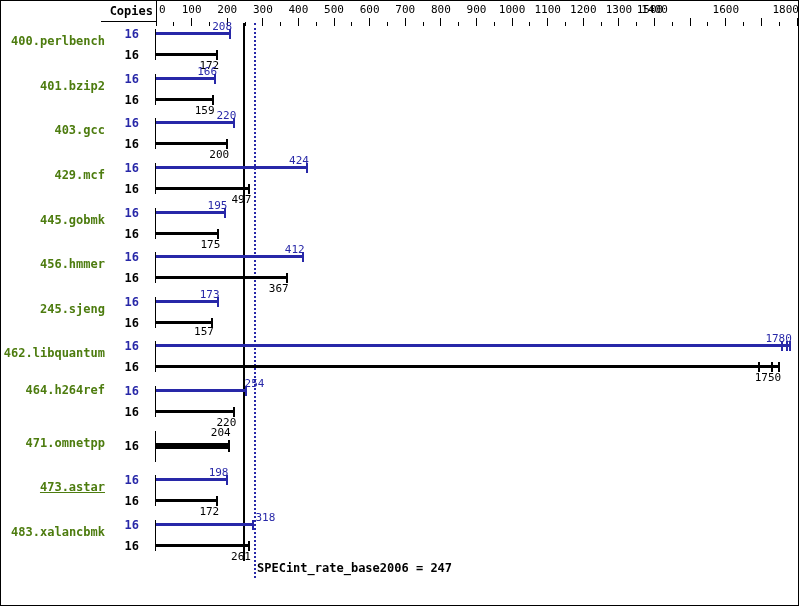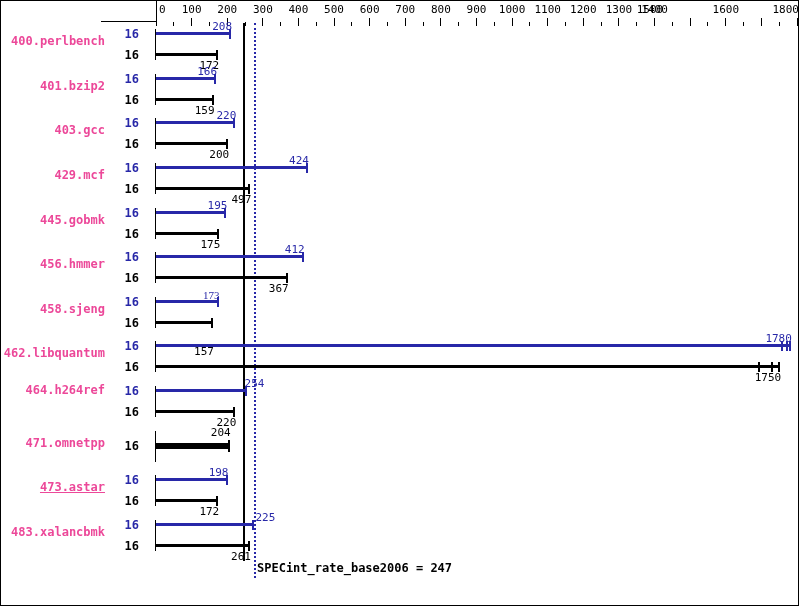--- a/index.html
+++ b/index.html
@@ -6,31 +6,32 @@
   #chart{
     position:relative;width:799px;height:606px;background:#ffffff;
     border:1px solid #000;box-sizing:border-box;overflow:hidden;
     font-family:"DejaVu Sans Mono","Liberation Mono",monospace;
   }
   .abs{position:absolute;}
   .copies-hdr{left:0;top:3px;width:152px;text-align:right;font-size:12px;font-weight:bold;color:#000;}
   .copies-underline{left:100px;top:20px;width:55px;height:1px;background:#000;}
   .hdr-vline{left:155px;top:0;width:1px;height:25px;background:#000;}
   .axis-label{top:2px;font-size:11px;color:#000;white-space:nowrap;}
-  .bench-label{text-align:right;font-size:12px;font-weight:bold;color:#ec4899;white-space:nowrap;line-height:14px;}
+  .bench-label{text-align:right;font-size:12px;font-weight:bold;color:#4d7c0f;white-space:nowrap;line-height:14px;}
   .copies-lbl{text-align:right;font-size:12px;font-weight:bold;line-height:14px;}
   .val-lbl{font-size:11px;line-height:12px;white-space:nowrap;}
   .val-right{text-align:right;}
   .footer-base{left:256px;top:560px;font-size:12px;font-weight:bold;color:#000;white-space:nowrap;}
   .footer-peak{left:172px;top:577px;font-size:12px;font-weight:bold;white-space:nowrap;}
 </style>
 </head>
 <body>
 
 <div id="chart">
+  <div class="abs copies-hdr">Copies</div>
   <div class="abs copies-underline"></div>
   <div class="abs hdr-vline"></div>
   <div id="axis">
       <div class="abs" style="left: 172.306px; top: 21px; width: 1px; height: 4px; background: rgb(0, 0, 0);"></div>
       <div class="abs" style="left: 190.111px; top: 17px; width: 1px; height: 8px; background: rgb(0, 0, 0);"></div>
       <div class="abs" style="left: 207.917px; top: 21px; width: 1px; height: 4px; background: rgb(0, 0, 0);"></div>
       <div class="abs" style="left: 225.722px; top: 17px; width: 1px; height: 8px; background: rgb(0, 0, 0);"></div>
       <div class="abs" style="left: 243.528px; top: 21px; width: 1px; height: 4px; background: rgb(0, 0, 0);"></div>
       <div class="abs" style="left: 261.333px; top: 17px; width: 1px; height: 8px; background: rgb(0, 0, 0);"></div>
       <div class="abs" style="left: 279.139px; top: 21px; width: 1px; height: 4px; background: rgb(0, 0, 0);"></div>
@@ -141,29 +142,29 @@
       <div class="abs bench-label" style="left: 0px; top: 256.2px; width: 104px;">456.hmmer</div>
       <div class="abs" style="left: 155px; top: 254.2px; width: 146.718px; height: 3px; background: rgb(40, 40, 168);"></div>
       <div class="abs" style="left: 300.718px; top: 251.2px; width: 2px; height: 10px; background: rgb(40, 40, 168);"></div>
       <div class="abs copies-lbl" style="left: 0px; top: 249.2px; width: 138px; color: rgb(40, 40, 168);">16</div>
       <div class="abs val-lbl val-right" style="color: rgb(40, 40, 168); top: 243.2px; left: 0px; width: 303.718px;">412</div>
       <div class="abs" style="left: 155px; top: 275.2px; width: 130.693px; height: 3px; background: rgb(0, 0, 0);"></div>
       <div class="abs" style="left: 284.693px; top: 272.2px; width: 2px; height: 10px; background: rgb(0, 0, 0);"></div>
       <div class="abs copies-lbl" style="left: 0px; top: 270.2px; width: 138px; color: rgb(0, 0, 0);">16</div>
       <div class="abs val-lbl val-right" style="color: rgb(0, 0, 0); top: 282.2px; left: 0px; width: 287.693px;">367</div>
       <div class="abs" style="left: 154px; top: 295.84px; width: 1px; height: 31px; background: rgb(0, 0, 0);"></div>
-      <div class="abs bench-label" style="left: 0px; top: 300.84px; width: 104px;">458.sjeng</div>
+      <div class="abs bench-label" style="left: 0px; top: 300.84px; width: 104px;">245.sjeng</div>
       <div class="abs" style="left: 155px; top: 298.84px; width: 61.6072px; height: 3px; background: rgb(40, 40, 168);"></div>
       <div class="abs" style="left: 215.607px; top: 295.84px; width: 2px; height: 10px; background: rgb(40, 40, 168);"></div>
       <div class="abs copies-lbl" style="left: 0px; top: 293.84px; width: 138px; color: rgb(40, 40, 168);">16</div>
-      <div class="abs val-lbl val-right" style="color: rgb(40, 40, 168); top: 287.84px; left: 0px; width: 218.607px; font-family: Liberation Serif, serif;">173</div>
+      <div class="abs val-lbl val-right" style="color: rgb(40, 40, 168); top: 287.84px; left: 0px; width: 218.607px;">173</div>
       <div class="abs" style="left: 155px; top: 319.84px; width: 55.9094px; height: 3px; background: rgb(0, 0, 0);"></div>
       <div class="abs" style="left: 209.909px; top: 316.84px; width: 2px; height: 10px; background: rgb(0, 0, 0);"></div>
       <div class="abs copies-lbl" style="left: 0px; top: 314.84px; width: 138px; color: rgb(0, 0, 0);">16</div>
-      <div class="abs val-lbl val-right" style="color: rgb(0, 0, 0); top: 345px; left: 0px; width: 212.909px;">157</div>
+      <div class="abs val-lbl val-right" style="color: rgb(0, 0, 0); top: 325px; left: 0px; width: 212.909px;">157</div>
       <div class="abs" style="left: 154px; top: 340.48px; width: 1px; height: 31px; background: rgb(0, 0, 0);"></div>
       <div class="abs bench-label" style="left: 0px; top: 345.48px; width: 104px;">462.libquantum</div>
       <div class="abs" style="left: 155px; top: 343.48px; width: 633.878px; height: 3px; background: rgb(40, 40, 168);"></div>
       <div class="abs" style="left: 787.878px; top: 340.48px; width: 2px; height: 10px; background: rgb(40, 40, 168);"></div>
       <div class="abs" style="left: 779.687px; top: 340.48px; width: 2px; height: 10px; background: rgb(40, 40, 168);"></div>
       <div class="abs" style="left: 784.673px; top: 340.48px; width: 2px; height: 10px; background: rgb(40, 40, 168);"></div>
       <div class="abs copies-lbl" style="left: 0px; top: 338.48px; width: 138px; color: rgb(40, 40, 168);">16</div>
       <div class="abs val-lbl val-right" style="color: rgb(40, 40, 168); top: 332.48px; left: 0px; width: 790.878px;">1780</div>
       <div class="abs" style="left: 155px; top: 364.48px; width: 623.194px; height: 3px; background: rgb(0, 0, 0);"></div>
       <div class="abs" style="left: 777.194px; top: 361.48px; width: 2px; height: 10px; background: rgb(0, 0, 0);"></div>
@@ -195,20 +196,20 @@
       <div class="abs val-lbl val-right" style="color: rgb(40, 40, 168); top: 466.4px; left: 0px; width: 227.51px;">198</div>
       <div class="abs" style="left: 155px; top: 498.4px; width: 61.2511px; height: 3px; background: rgb(0, 0, 0);"></div>
       <div class="abs" style="left: 215.251px; top: 495.4px; width: 2px; height: 10px; background: rgb(0, 0, 0);"></div>
       <div class="abs copies-lbl" style="left: 0px; top: 493.4px; width: 138px; color: rgb(0, 0, 0);">16</div>
       <div class="abs val-lbl val-right" style="color: rgb(0, 0, 0); top: 505.4px; left: 0px; width: 218.251px;">172</div>
       <div class="abs" style="left: 154px; top: 519.04px; width: 1px; height: 31px; background: rgb(0, 0, 0);"></div>
       <div class="abs bench-label" style="left: 0px; top: 524.04px; width: 104px;">483.xalancbmk</div>
       <div class="abs" style="left: 155px; top: 522.04px; width: 96.5061px; height: 3px; background: rgb(40, 40, 168);"></div>
       <div class="abs" style="left: 250.506px; top: 519.04px; width: 2px; height: 10px; background: rgb(40, 40, 168);"></div>
       <div class="abs copies-lbl" style="left: 0px; top: 517.04px; width: 138px; color: rgb(40, 40, 168);">16</div>
-      <div class="abs val-lbl" style="color: rgb(40, 40, 168); top: 511.04px; left: 254.506px;">225</div>
+      <div class="abs val-lbl" style="color: rgb(40, 40, 168); top: 511.04px; left: 254.506px;">318</div>
       <div class="abs" style="left: 155px; top: 543.04px; width: 92.945px; height: 3px; background: rgb(0, 0, 0);"></div>
       <div class="abs" style="left: 246.945px; top: 540.04px; width: 2px; height: 10px; background: rgb(0, 0, 0);"></div>
       <div class="abs copies-lbl" style="left: 0px; top: 538.04px; width: 138px; color: rgb(0, 0, 0);">16</div>
       <div class="abs val-lbl val-right" style="color: rgb(0, 0, 0); top: 550.04px; left: 0px; width: 249.945px;">261</div>
     </div>
   <div class="abs footer-base">SPECint_rate_base2006 = 247</div>
 </div>
 
 </body></html>

